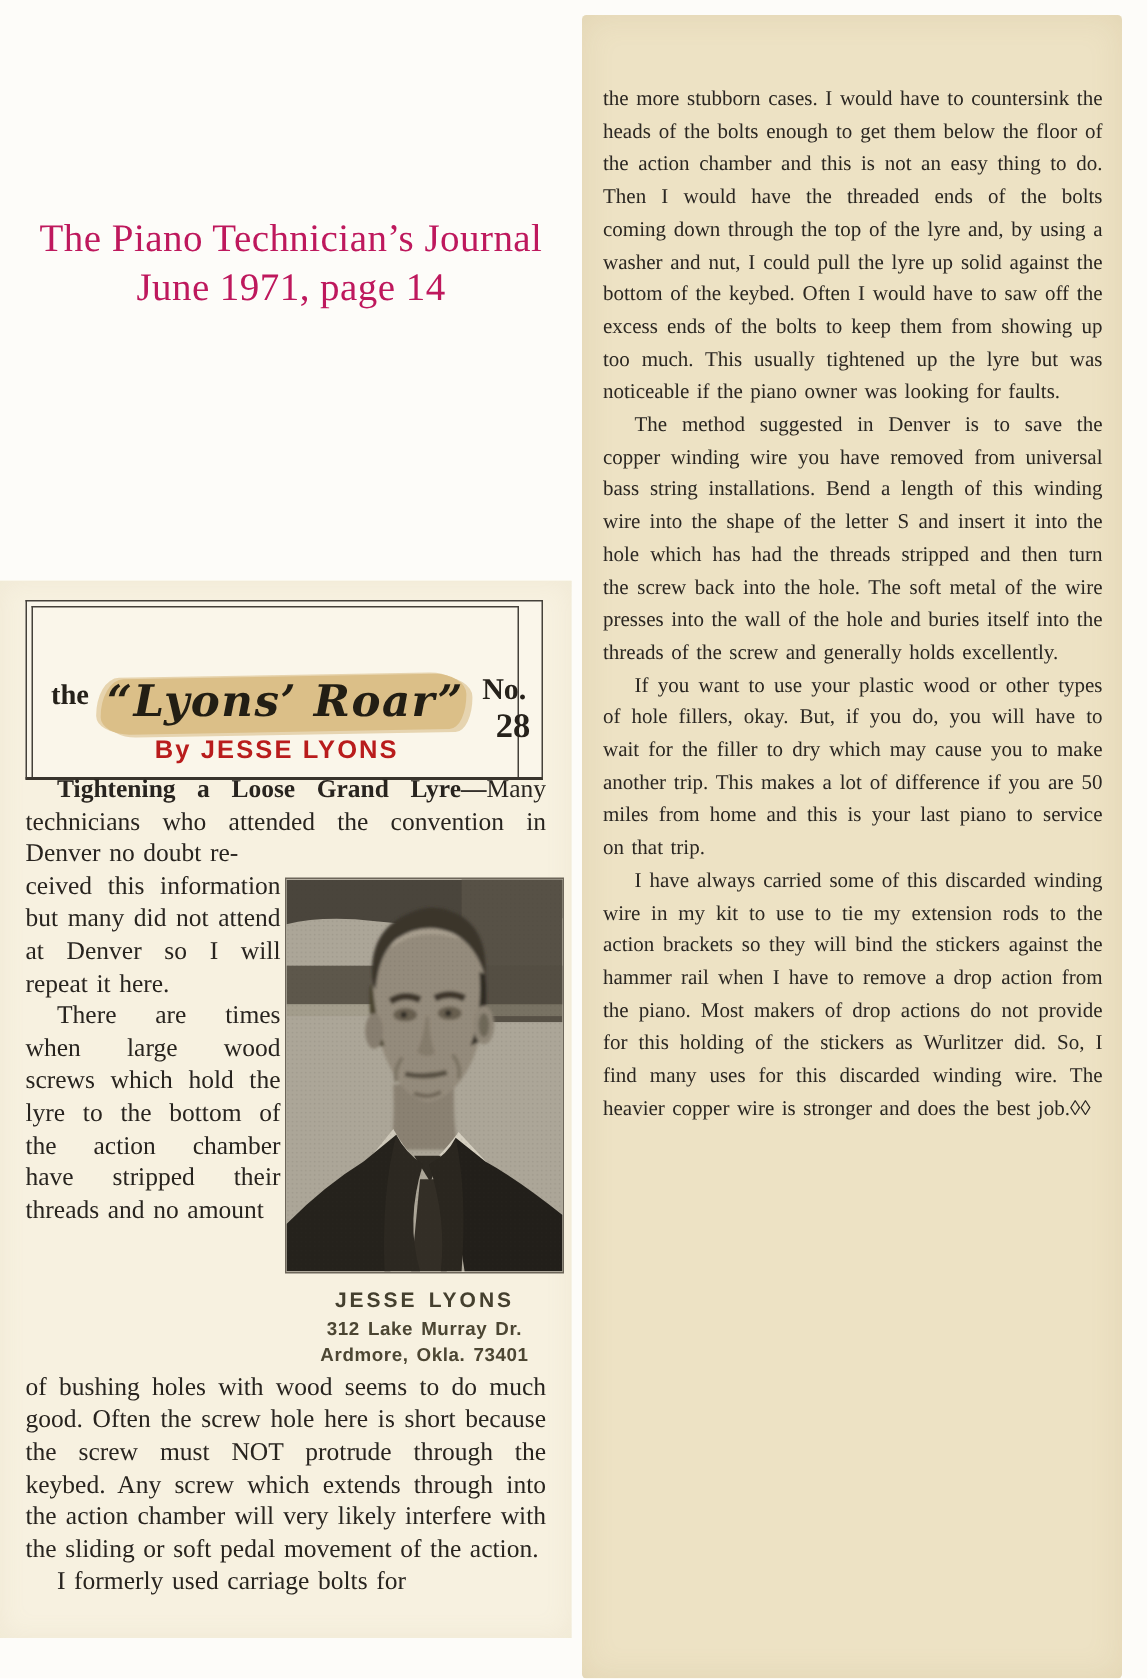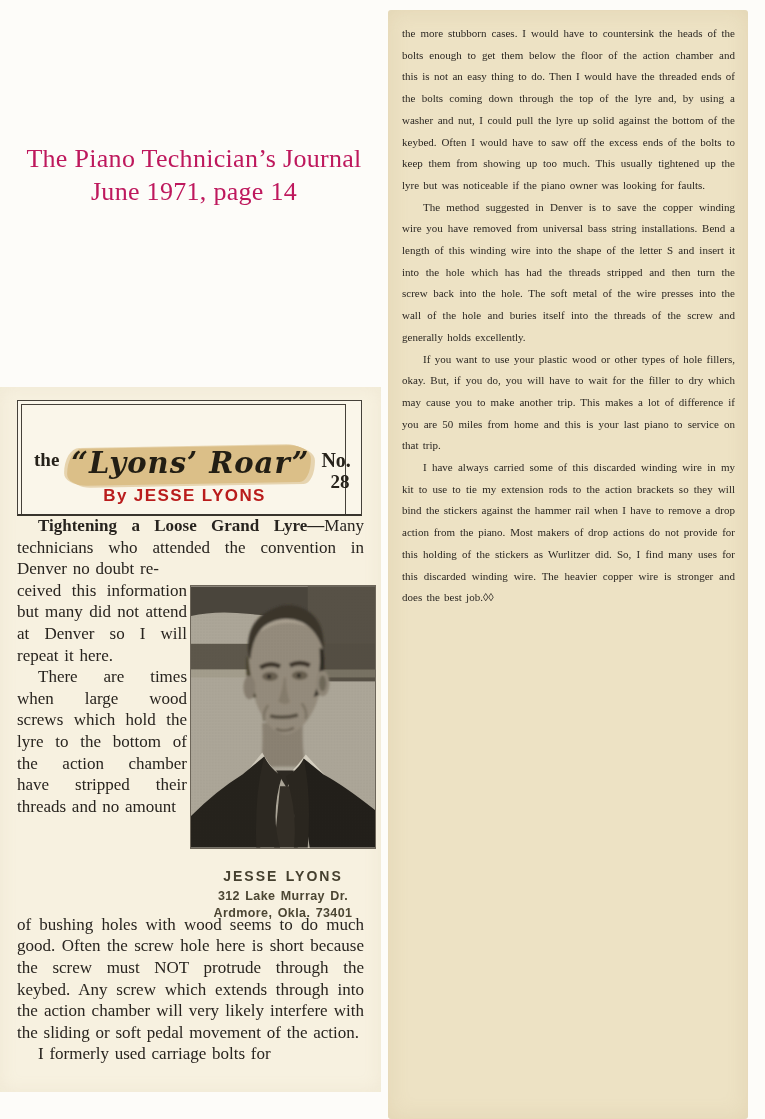--- a/index.html
+++ b/index.html
@@ -44,54 +44,54 @@
     transform:rotate(-1deg);
     box-shadow: 4px 2px 0 rgba(214,184,127,0.55), -3px -1px 0 rgba(218,190,134,0.6);
   }
   .title-script {
     position:relative; font-family:"DejaVu Serif", serif;
     font-style:italic; font-weight:bold; font-size:29px; letter-spacing:1px;
     color:#221e14; white-space:nowrap;
   }
   .no-wrap { display:flex; flex-direction:column; align-items:flex-start; padding-bottom:1px;margin-top:36px; }
   .no-label { font-weight:bold; font-size:20px; color:#26221b; }
-  .no-value { font-weight:bold; font-size:19px; color:#26221b; margin:-1px 0 -14px 9px; }
+  .no-value { font-weight:bold; font-size:23px; color:#26221b; margin:-1px 0 -14px 9px; }
   .mast-byline {
     text-align:center; margin-top:6px;
     font-family:"Liberation Sans", sans-serif; font-weight:bold;
     font-size:17px; letter-spacing:1.4px; color:#b91c1c;
   }
 
   
   .article {
     position:absolute; top:128px; left:17px; width:347px;
     font-size:17px; line-height:21.6px; text-align:justify;
     color:#28241f; word-spacing:1.5px;
   }
   .article p { margin:0; }
   .indent { text-indent:21px; }
   .narrow { width:170px; min-height:334px; }
 
   
   .photo-block { position:absolute; top:70px; right:-13px; width:188px; text-align:center; }
   .photo-frame { width:186px; height:264px; border:1px solid #6d665a; display:block; margin:0 auto; }
   .photo-caption { font-family:"Liberation Sans", sans-serif; font-weight:bold; color:#45402f; }
-  .cap-name { font-size:14px; letter-spacing:2px; margin-top:17px; }
+  .cap-name { font-size:14px; letter-spacing:2px; margin-top:7px; }
   .cap-addr { font-size:12.5px; line-height:17px; letter-spacing:0.4px; color:#4c4633; }
 
   
   .right-sheet {
     position:absolute; left:388px; top:10px; width:360px; height:1109px;
     background:#ede2c4; border-radius:3px;
     box-shadow: inset 0 0 22px rgba(160,135,80,0.14);
   }
   .right-text {
     padding:13px 13px 0 14px;
-    font-size:11px; line-height:21.7px; text-align:justify;
-    color:#2b2722; word-spacing:1.5px;
+    font-size:14px; line-height:21.7px; text-align:justify;
+    color:#2b2722; word-spacing:1.5px;margin-top:33px;
   }
   .right-text p { margin:0; }
 </style>
 </head>
 <body>
 
 <div class="page">
 
   <div class="journal-caption">
     <div>The Piano Technician’s Journal</div>

